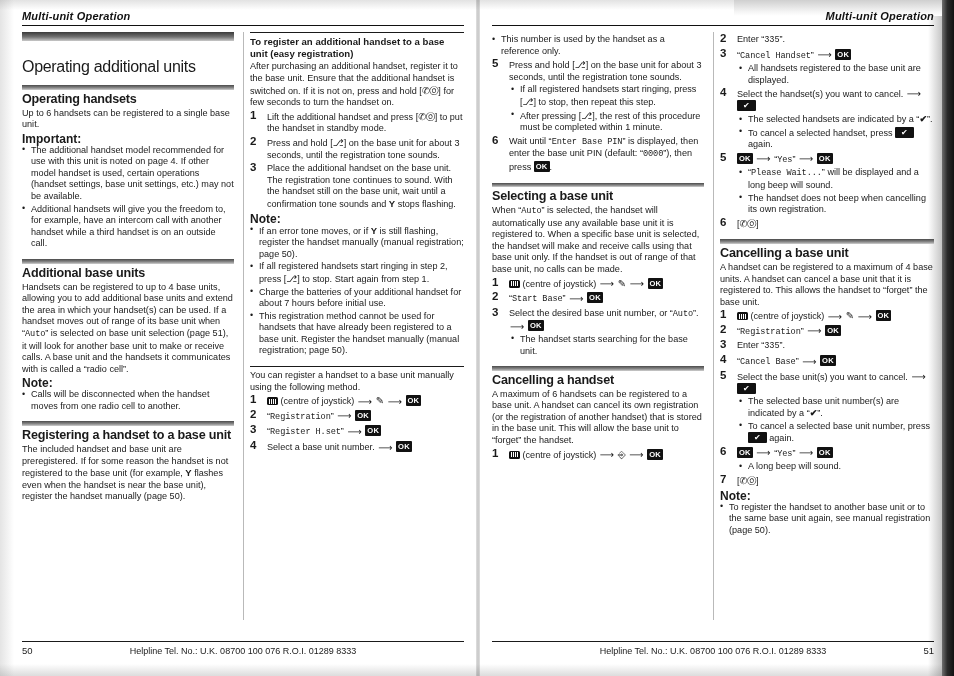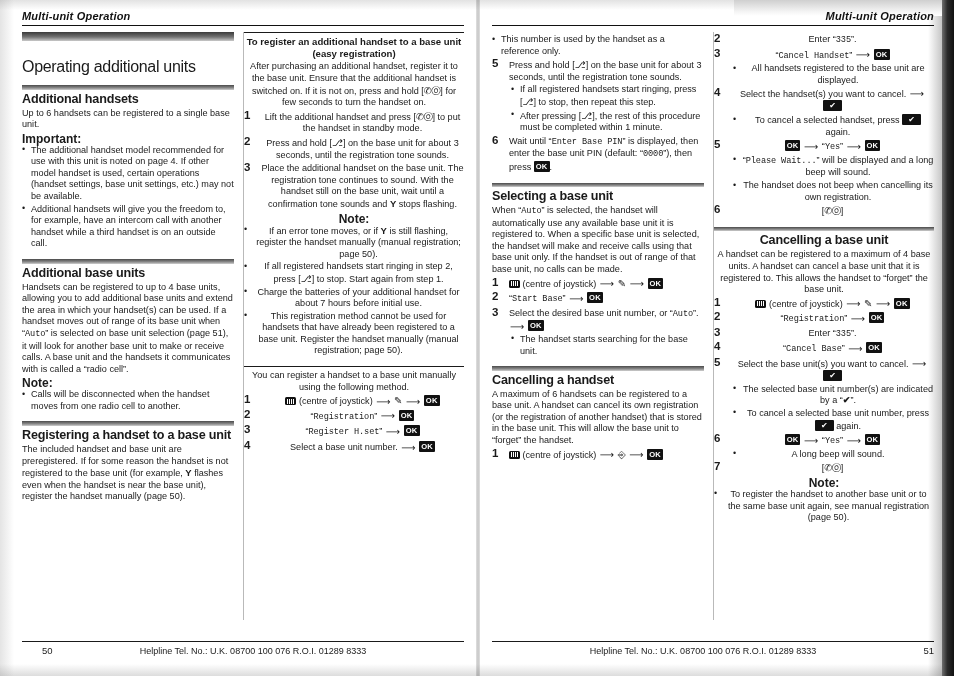--- a/index.html
+++ b/index.html
@@ -88,21 +88,21 @@
     height: 588px;
     box-sizing: border-box;
   }
   .col {
     width: 50%;
     box-sizing: border-box;
     font-size: 9.1px;
     line-height: 11.6px;
   }
   .col.first  { padding-right: 9px; }
-  .col.second { padding-left: 0; border-left: 1px solid #b9b9b9; text-align: center; }
+  .col.second { padding-left: 6px; border-left: 1px solid #b9b9b9; }
 
   
   .chapter-bar {
     height: 9px;
     background: linear-gradient(to bottom, #3a3a3a, #737373 55%, #c9c9c9);
     margin-bottom: 2px;
   }
   h1.chapter {
     font-size: 16px;
     font-weight: normal;
@@ -248,21 +248,21 @@
     bottom: 20px;
     left: 22px;
     right: 14px;
     border-top: 1px solid #1a1a1a;
     padding-top: 3px;
     font-size: 9px;
     display: flex;
     align-items: baseline;
   }
   .page-right .footer { left: 14px; right: 20px; }
-  .footer .folio { font-size: 9.5px; width: 34px; margin-left: 20px; }
+  .footer .folio { font-size: 9.5px; width: 34px; }
   .footer .helpline { flex: 1; text-align: center; }
   .footer.right-footer .folio { order: 3; text-align: right; }
   .footer.right-footer .helpline { order: 2; }
   .footer .spacer { width: 34px; }
 </style>
 </head>
 <body>
 
 <div class="spread">
 
@@ -276,21 +276,21 @@
     <div class="head-rule"></div>
 
     <div class="cols">
 
       <div class="col first">
 
         <div class="chapter-bar"></div>
         <h1 class="chapter">Operating additional units</h1>
 
         <div class="section-bar"></div>
-        <h2 class="section">Additional handsets</h2>
+        <h2 class="section">Operating handsets</h2>
         <p class="body">Up to 6 handsets can be registered to a single base unit.</p>
         <div class="label-bold">Important:</div>
         <ul class="bullets">
           <li>The additional handset model recommended for use with this unit is noted on page 4. If other model handset is used, certain operations (handset settings, base unit settings, etc.) may not be available.</li>
           <li>Additional handsets will give you the freedom to, for example, have an intercom call with another handset while a third handset is on an outside call.</li>
         </ul>
 
         <div class="section-bar"></div>
         <h2 class="section">Additional base units</h2>
         <p class="body"><span>Handsets can be registered to up to 4 base units, allowing you to add additional base units and extend the area in which your handset(s) can be used. If a handset moves out of range of its base unit when “</span><span class="lcd">Auto</span><span>” is selected on base unit selection (page 51), it will look for another base unit to make or receive calls. A base unit and the handsets it communicates with is called a “radio cell”.</span></p>
@@ -469,20 +469,21 @@
             <ul class="bullets inner">
               <li>All handsets registered to the base unit are displayed.</li>
             </ul>
           </li>
           <li>
             <span class="num">4</span>
             <span>Select the handset(s) you want to cancel.</span>
             <span class="arrow">⟶</span>
             <span class="key-check">✔</span>
             <ul class="bullets inner">
+              <li><span>The selected handsets are indicated by a “</span><span class="glyph-check">✔</span><span>”.</span></li>
               <li><span>To cancel a selected handset, press </span><span class="key-check">✔</span><span> again.</span></li>
             </ul>
           </li>
           <li>
             <span class="num">5</span>
             <span class="key-ok">OK</span>
             <span class="arrow">⟶</span>
             “<span class="lcd">Yes</span>”
             <span class="arrow">⟶</span>
             <span class="key-ok">OK</span>

